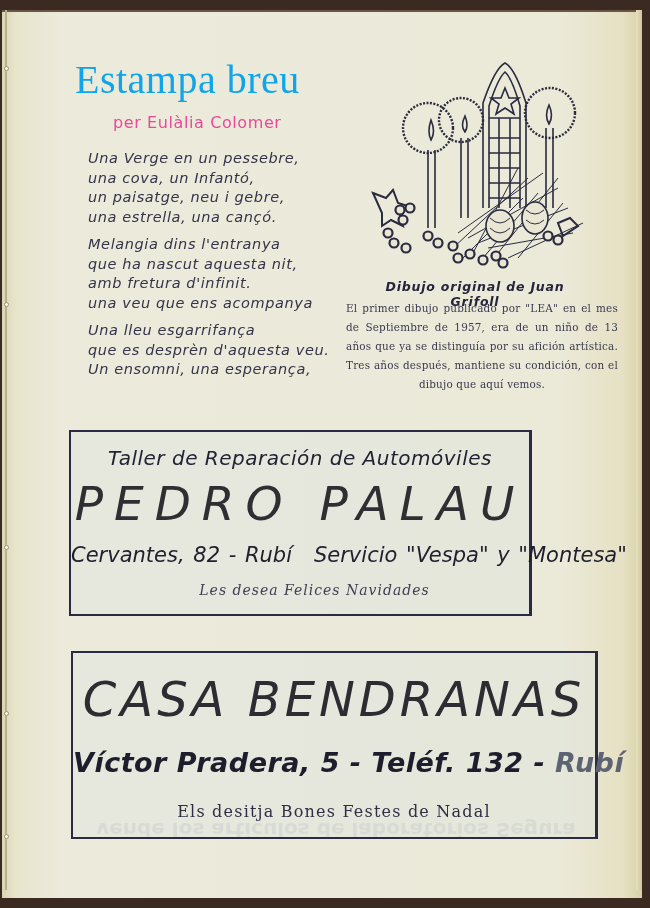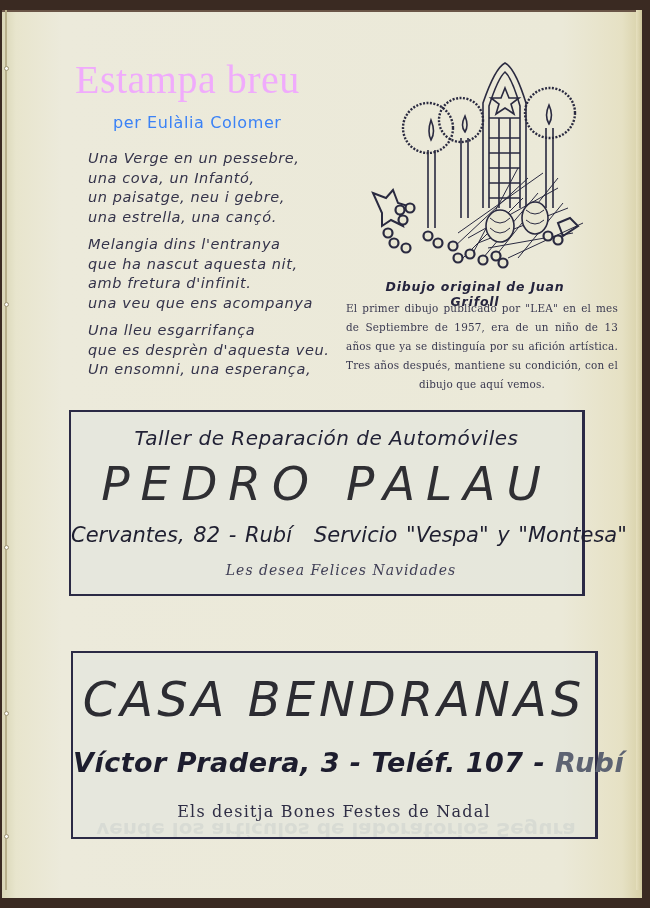--- a/index.html
+++ b/index.html
@@ -18,26 +18,26 @@
       background: #b9b18c;
     }
     .stitch { position: absolute; left: 4px; width: 5px; height: 5px; border-radius: 50%; background: #fbfaf3; border: 1px solid #9c9474; }
     .page-edge {
       position: absolute; right: 8px; top: 10px; width: 6px; height: 880px;
       background: linear-gradient(90deg, #e6e0bf, #cfc79c);
     }
 
     .title {
       position: absolute; left: 75px; top: 56px;
-      font-family: "Liberation Serif", serif; font-size: 40px; color: #f0abfc;
+      font-family: "Liberation Serif", serif; font-size: 40px; color: #0ea5e9;
       letter-spacing: 0.5px; font-weight: normal;
     }
     .byline {
       position: absolute; left: 113px; top: 113px;
-      font-family: "DejaVu Sans", sans-serif; font-size: 16px; color: #3b82f6; letter-spacing: 0.6px;
+      font-family: "DejaVu Sans", sans-serif; font-size: 16px; color: #ec4899; letter-spacing: 0.6px;
     }
     .poem {
       position: absolute; left: 88px; top: 149px; width: 270px;
       font-family: "DejaVu Sans", sans-serif; font-size: 14.5px; line-height: 19.5px;
       color: #34334a; letter-spacing: 0.6px;
     }
     .stanza { margin-bottom: 8px; font-style: italic; }
     .stanza div { white-space: nowrap; }
 
     .illustration {
@@ -53,21 +53,21 @@
       font-family: "DejaVu Serif", serif; font-size: 10.4px; line-height: 19px;
       color: #3a3950; text-align: justify; text-align-last: center;
       letter-spacing: 0.2px;
     }
 
     .ad {
       position: absolute; border: 2px solid #2b2a45;
       border-right-width: 3px;
       background: rgba(225,229,225,0.45);
     }
-    .ad1 { left: 69px; top: 410px; width: 516px; height: 186px; }
+    .ad1 { left: 69px; top: 430px; width: 463px; height: 186px; }
     .ad2 { left: 71px; top: 651px; width: 527px; height: 188px; }
     .ad-line { position: absolute; left: 0; width: 100%; text-align: center; white-space: nowrap; }
     .ad1-sub {
       top: 14px; font-family: "DejaVu Sans", sans-serif; font-style: italic; font-size: 20px;
       color: #222236; letter-spacing: 0.5px;
     }
     .ad1-name {
       top: 44px; font-family: "DejaVu Sans", sans-serif; font-style: italic; font-size: 47px;
       color: #2f2f33; letter-spacing: 11px; font-weight: normal;
     }
@@ -204,17 +204,17 @@
     <div class="ad-line ad1-name">PEDRO PALAU</div>
     <div class="ad-line ad1-addr">
       <span>Cervantes, 82 - Rubí</span><span class="gap"></span><span>Servicio "Vespa" y "Montesa"</span>
     </div>
     <div class="ad-line ad1-wish">Les desea Felices Navidades</div>
   </div>
 
   <div class="ad ad2">
     <div class="ad-line ad2-name">CASA BENDRANAS</div>
     <div class="ad-line ad2-addr">
-      <span>Víctor Pradera, 3 - Teléf. 107 -</span> <span class="accent">Rubí</span>
+      <span>Víctor Pradera, 5 - Teléf. 132 -</span> <span class="accent">Rubí</span>
     </div>
     <div class="ad-line ad2-wish">Els desitja Bones Festes de Nadal</div>
   </div>
 </div>
 
 </body></html>

